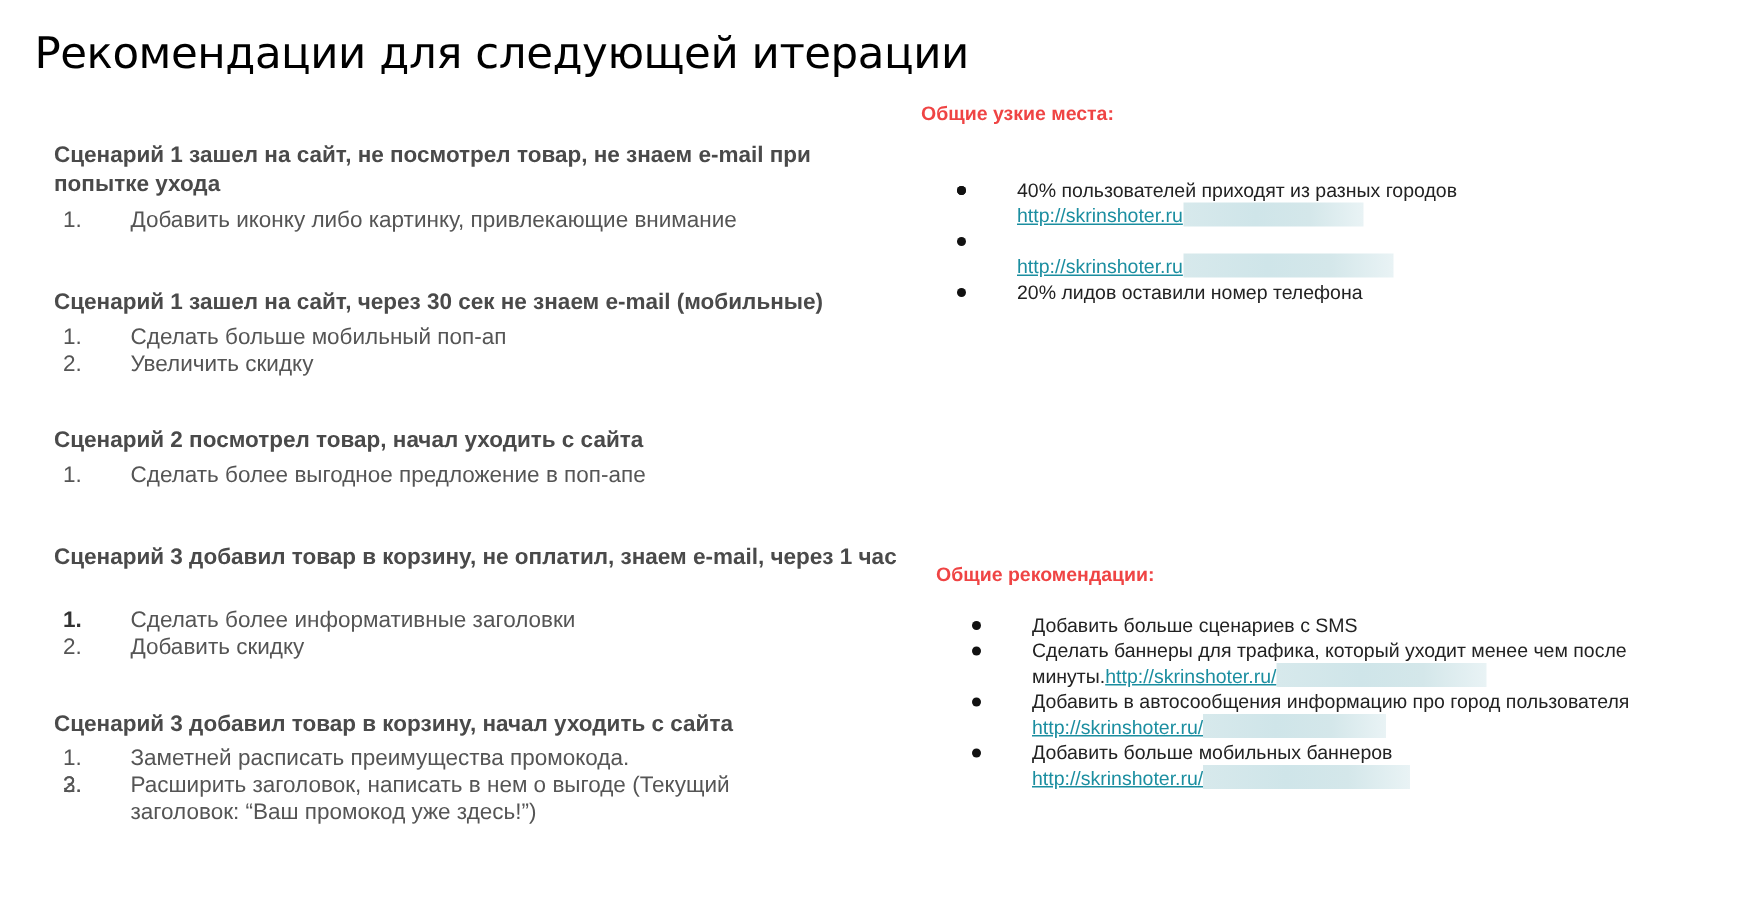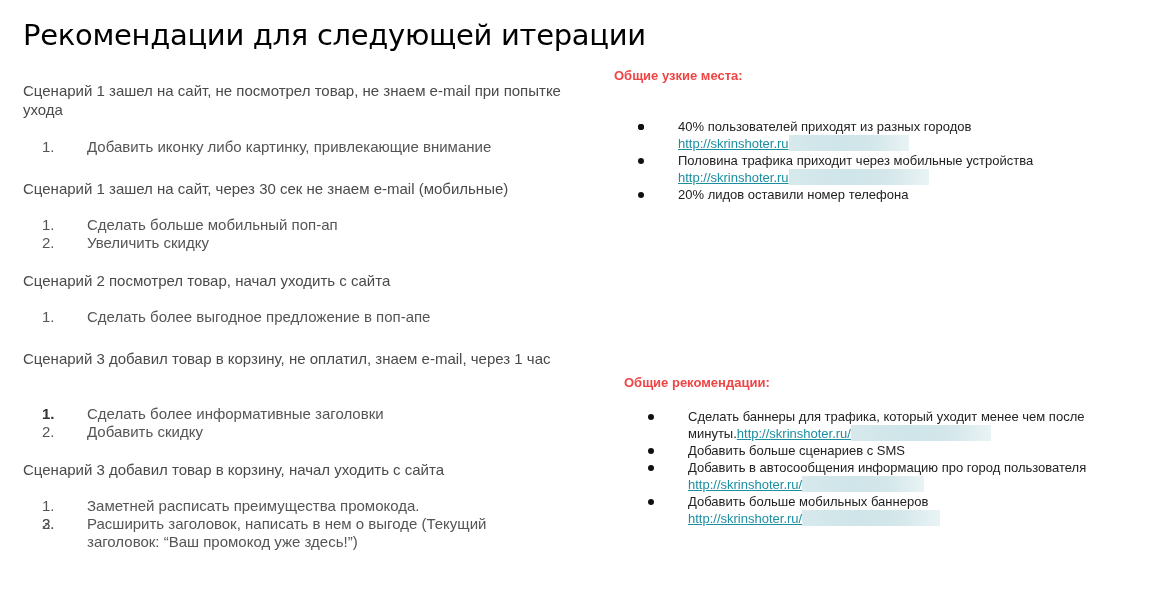--- a/index.html
+++ b/index.html
@@ -1,20 +1,20 @@
 <!DOCTYPE html>
 <html><head>
   <meta charset="utf-8">
   <style>
     html, body { margin: 0; padding: 0; background: #ffffff; }
     body { width: 1174px; height: 615px; position: relative; overflow: hidden;
            font-family: "Liberation Sans", sans-serif; }
     .title { position: absolute; left: 23px; top: 18px; font-size: 29px; color: #000;
              font-family: "DejaVu Sans", sans-serif; font-weight: normal; letter-spacing: -0.3px; text-align: center; }
-    .scenario { font-weight: normal; font-size: 15px; color: #4a4a4a; line-height: 19px; margin: 0; }
+    .scenario { font-weight: bold; font-size: 15px; color: #4a4a4a; line-height: 19px; margin: 13px; }
     ol.steps { list-style: none; margin: 0; padding: 0; }
     ol.steps li { position: relative; padding-left: 64px; font-size: 15px; color: #555; line-height: 18px; }
     ol.steps li .num { position: absolute; left: 19px; top: 0; }
     .sec { position: absolute; left: 23px; width: 580px; }
     .right-head { position: absolute; font-weight: bold; font-size: 13px; color: #ef4444; }
     ul.bul { list-style: none; margin: 0; padding: 0; position: absolute; }
     ul.bul li { position: relative; font-size: 13px; color: #222; line-height: 17px; padding-left: 40px; }
     ul.bul li .dot { position: absolute; left: 0; top: 6px; width: 6px; height: 6px; border-radius: 50%; background: #111; }
     a.link { color: #1b8ea0; text-decoration: underline; }
     .blur { display: inline-block; height: 16px; vertical-align: -3px;
@@ -71,23 +71,23 @@
     <li><span class="num">1.</span><span>Заметней расписать преимущества промокода.</span></li>
     <li><span class="num">2.</span></li>
     <li style="width:440px;"><span class="num">3.</span><span>Расширить заголовок, написать в нем о выгоде (Текущий заголовок: “Ваш промокод уже здесь!”)</span></li>
   </ol>
 </div>
 
 <div class="right-head" style="left:614px; top:68px;">Общие узкие места:</div>
 <ul class="bul" style="left:638px; top:118px; width:460px;">
   <li><span class="dot"></span></li>
   <li><span class="dot"></span><span>40% пользователей приходят из разных городов</span><br><a class="link" href="#">http://skrinshoter.ru</a><span class="blur" style="width:120px;"></span></li>
-  <li><span class="dot"></span><span>Половина трафика приходит через мобильные устройства</span><br><a class="link" href="#">http://skrinshoter.ru</a><span class="blur" style="width:140px;"></span></li>
+  <li><span class="dot"></span><br><a class="link" href="#">http://skrinshoter.ru</a><span class="blur" style="width:140px;"></span></li>
   <li><span class="dot"></span><span>20% лидов оставили номер телефона</span></li>
 </ul>
 
 <div class="right-head" style="left:624px; top:375px;">Общие рекомендации:</div>
 <ul class="bul" style="left:648px; top:408px; width:480px;">
+  <li><span class="dot"></span><span>Добавить больше сценариев с SMS</span></li>
   <li><span class="dot"></span><span>Сделать баннеры для трафика, который уходит менее чем после</span><br><span>минуты.</span><a class="link" href="#">http://skrinshoter.ru/</a><span class="blur" style="width:140px;"></span></li>
-  <li><span class="dot"></span><span>Добавить больше сценариев с SMS</span></li>
   <li><span class="dot"></span><span>Добавить в автосообщения информацию про город пользователя</span><br><a class="link" href="#">http://skrinshoter.ru/</a><span class="blur" style="width:122px;"></span></li>
   <li><span class="dot"></span><span>Добавить больше мобильных баннеров</span><br><a class="link" href="#">http://skrinshoter.ru/</a><span class="blur" style="width:138px;"></span></li>
 </ul>
 
 </body></html>

